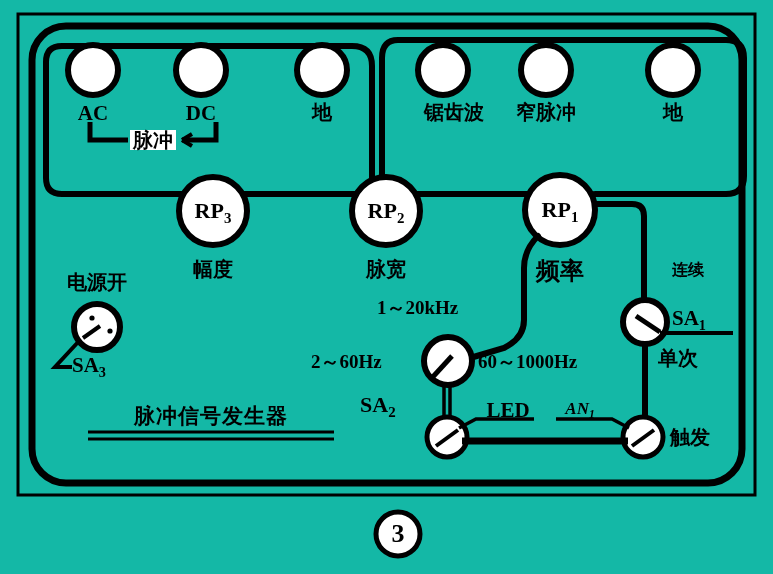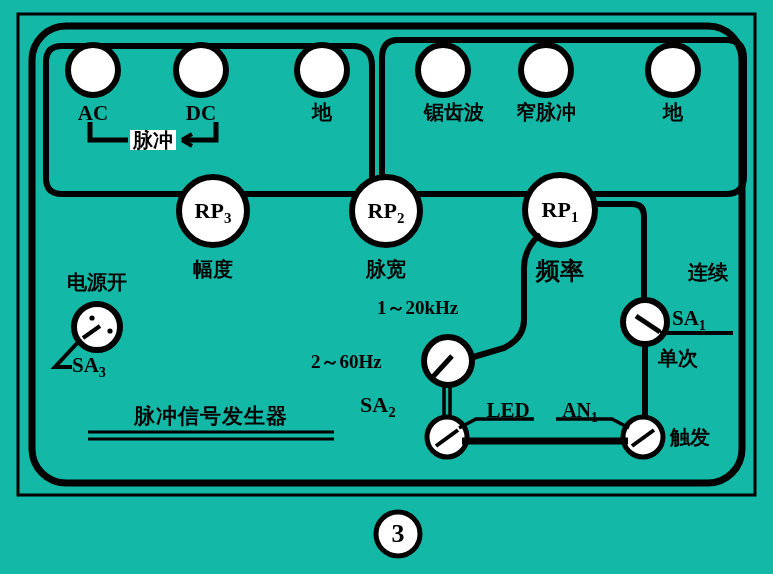--- a/index.html
+++ b/index.html
@@ -169,32 +169,33 @@
   </div>
   <div class="lbl cn center-x" style="left:560px; top:259px; font-size:24px;">频率</div>
 
   <div class="lbl cn center-x" style="left:97px; top:272px; font-size:20px;">电源开</div>
   <div class="lbl lat" style="left:72px; top:355px; font-size:21px;">
     <span>SA</span><span class="sub">3</span>
   </div>
 
   <div class="lbl lat" style="left:377px; top:298px; font-size:19px;">1～20kHz</div>
   <div class="lbl lat" style="left:311px; top:352px; font-size:19px;">2～60Hz</div>
+  <div class="lbl lat" style="left:478px; top:352px; font-size:19px;">60～1000Hz</div>
   <div class="lbl lat" style="left:360px; top:394px; font-size:22px;">
     <span>SA</span><span class="sub">2</span>
   </div>
 
-  <div class="lbl cn" style="left:688px; top:262px; font-size:20px;">连续</div>
+  <div class="lbl cn" style="left:672px; top:262px; font-size:16px;">连续</div>
   <div class="lbl lat" style="left:672px; top:308px; font-size:21px;">
     <span>SA</span><span class="sub">1</span>
   </div>
   <div class="lbl cn" style="left:658px; top:348px; font-size:20px;">单次</div>
 
   <div class="lbl lat center-x" style="left:508px; top:400px; font-size:21px;">LED</div>
-  <div class="lbl lat center-x" style="left:580px; top:400px; font-size:20px;">
+  <div class="lbl lat center-x" style="left:580px; top:400px; font-size:17px;font-style:italic;">
     <span>AN</span><span class="sub">1</span>
   </div>
   <div class="lbl cn" style="left:670px; top:427px; font-size:20px;">触发</div>
 
   <div class="lbl cn center-x" style="left:211px; top:406px; font-size:21px; letter-spacing:1px;">脉冲信号发生器</div>
 
   <div class="lbl lat center-x" style="left:398px; top:521px; font-size:26px;">3</div>
 
 </div>
 

